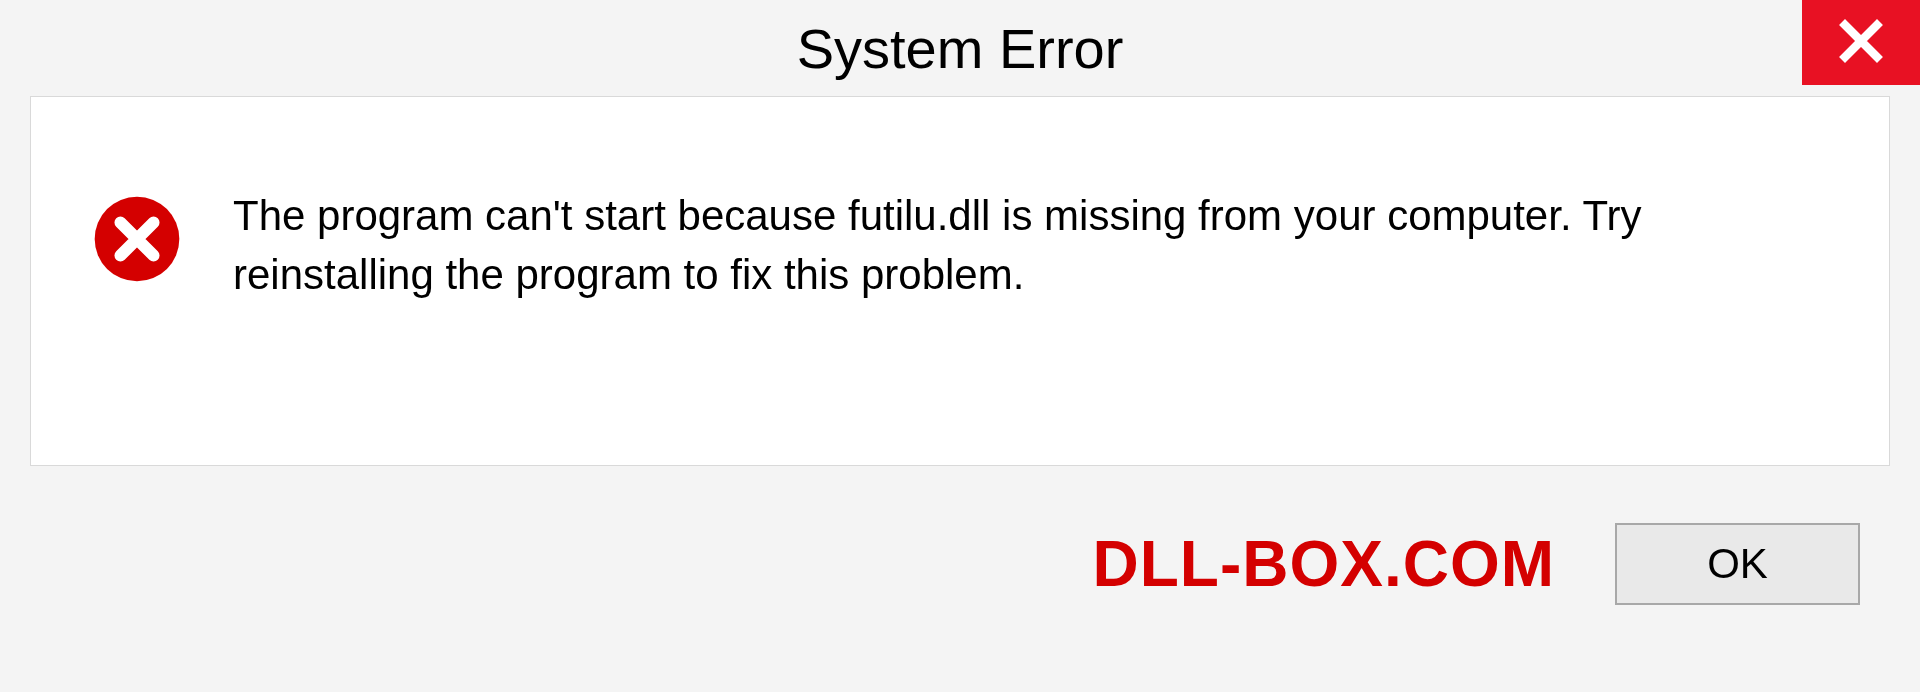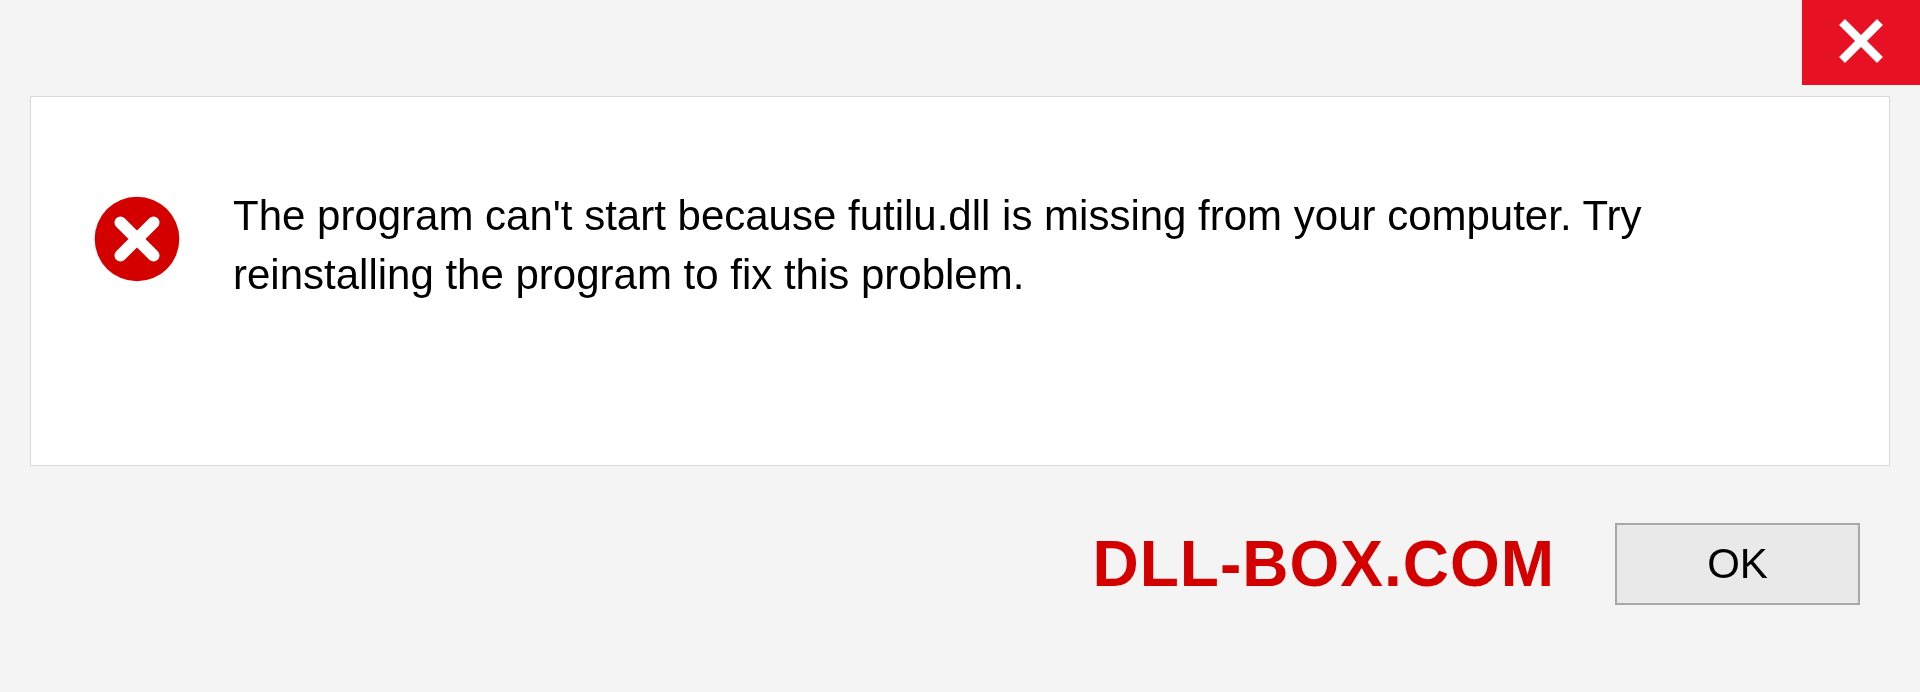--- a/index.html
+++ b/index.html
@@ -96,20 +96,21 @@
       align-items: center;
       justify-content: center;
       cursor: pointer;
       font-family: "Segoe UI", Arial, sans-serif;
     }
   </style>
 </head>
 <body>
 
 <div class="titlebar">
+  <div class="title">System Error</div>
   <div class="close-btn">
     <span>
       <svg viewBox="0 0 24 24">
         <path d="M4 4 L20 20 M20 4 L4 20" stroke="#fff" stroke-width="4.2" stroke-linecap="square" fill="none"></path>
       </svg>
     </span>
   </div>
 </div>
 
 <div class="content-box">

